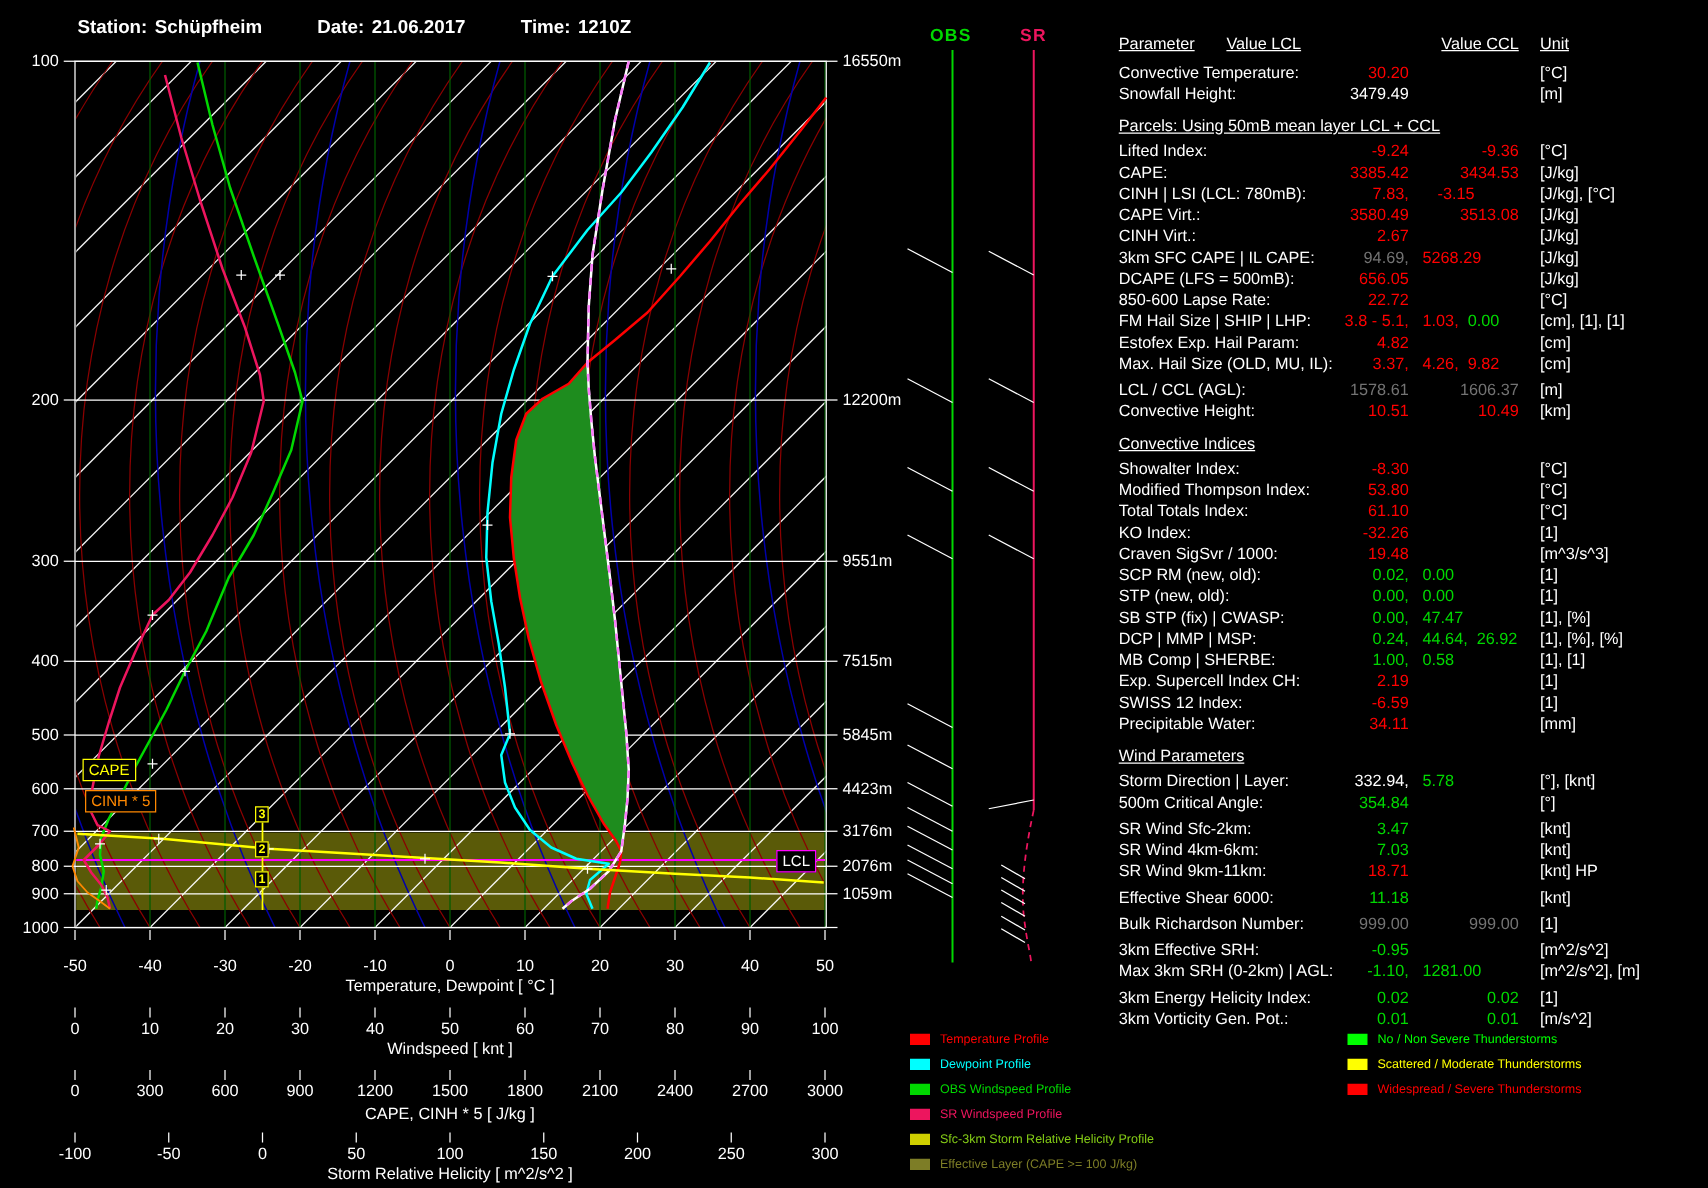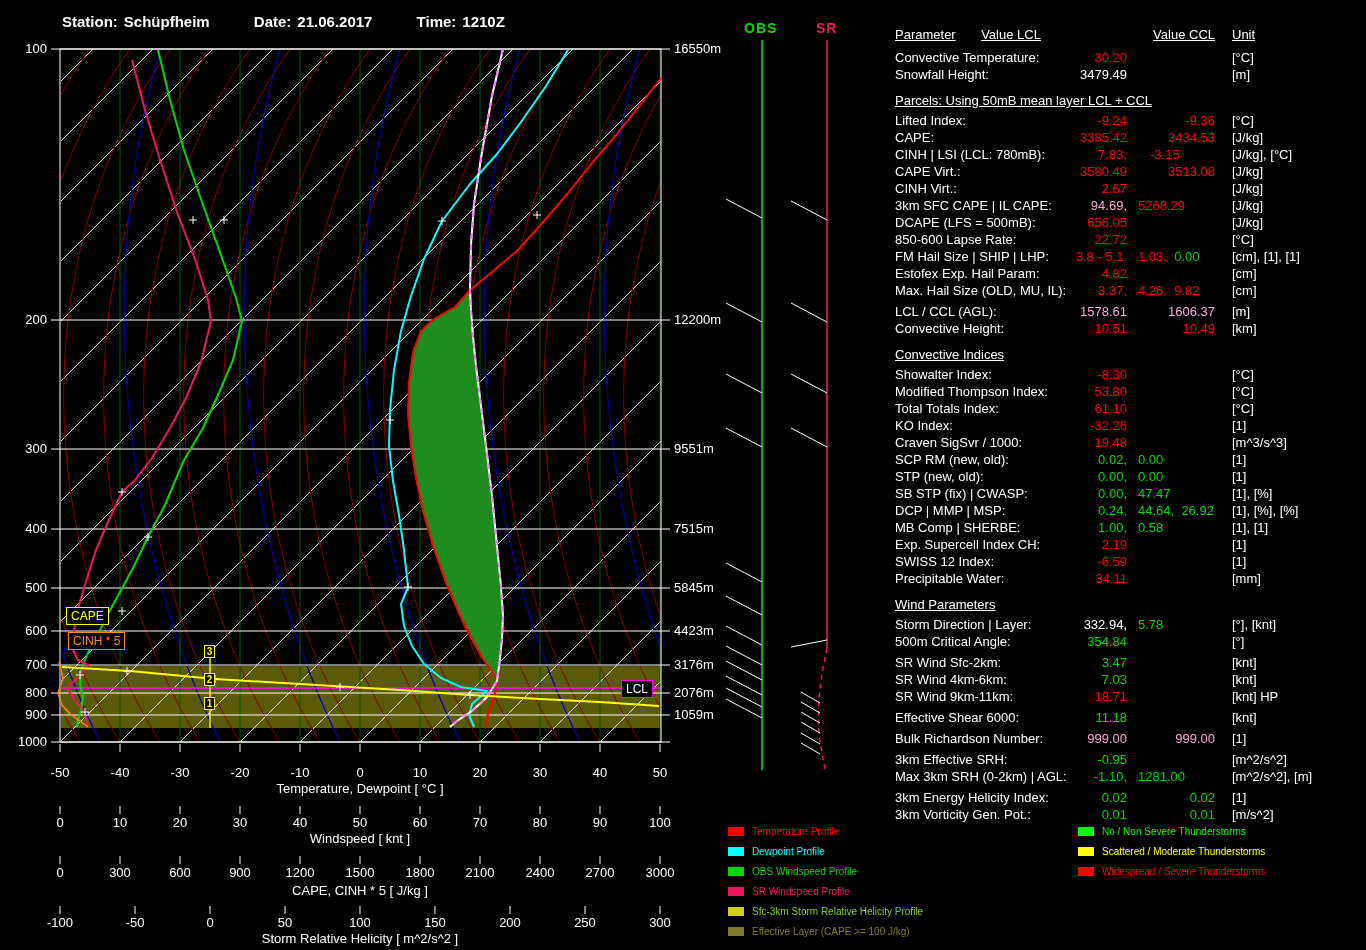--- a/index.html
+++ b/index.html
@@ -27,21 +27,21 @@
   .th-ccl{position:absolute;left:0;width:320px;text-align:right;}
   .th-unit{position:absolute;left:337px;}
   .sec-title{height:17px;margin-top:9px;margin-bottom:3px;text-decoration:underline;}
   .trow{position:relative;height:17px;}
   .trow.gap{margin-top:4px;}
   .lbl{position:absolute;left:0;}
   .v1{position:absolute;left:0;width:232px;text-align:right;}
   .v2{position:absolute;left:243px;}
   .v3{position:absolute;left:0;width:320px;text-align:right;}
   .unit{position:absolute;left:337px;}
-  .c-red{color:#ff0000}.c-green{color:#00d800}.c-yellow{color:#f9a8d4}.c-white{color:#ffffff}
+  .c-red{color:#ff0000}.c-green{color:#00d800}.c-yellow{color:#737373}.c-white{color:#ffffff}
   
   .legend{font-size:10px;}
   .litem{height:20px;display:flex;align-items:center;}
   .swatch{width:16px;height:9px;display:inline-block;margin-right:8px;flex:none;}
 </style>
 </head>
 <body>
 
 <div id="app">
 

